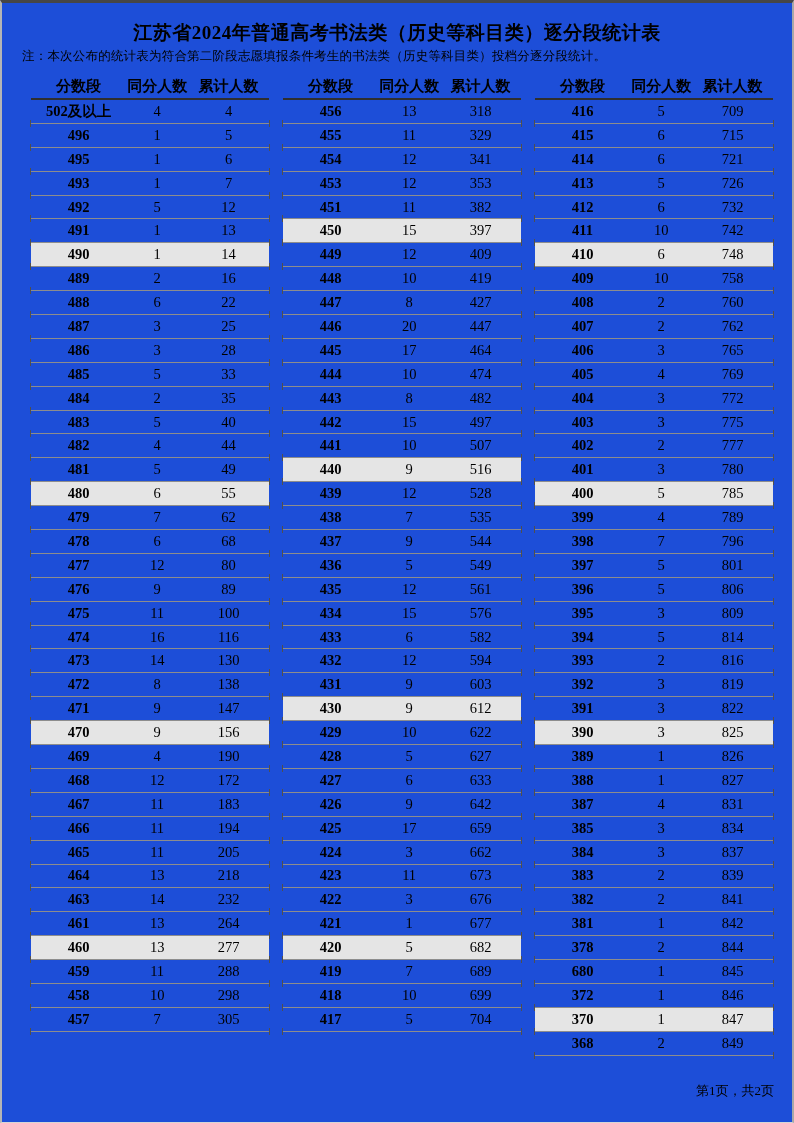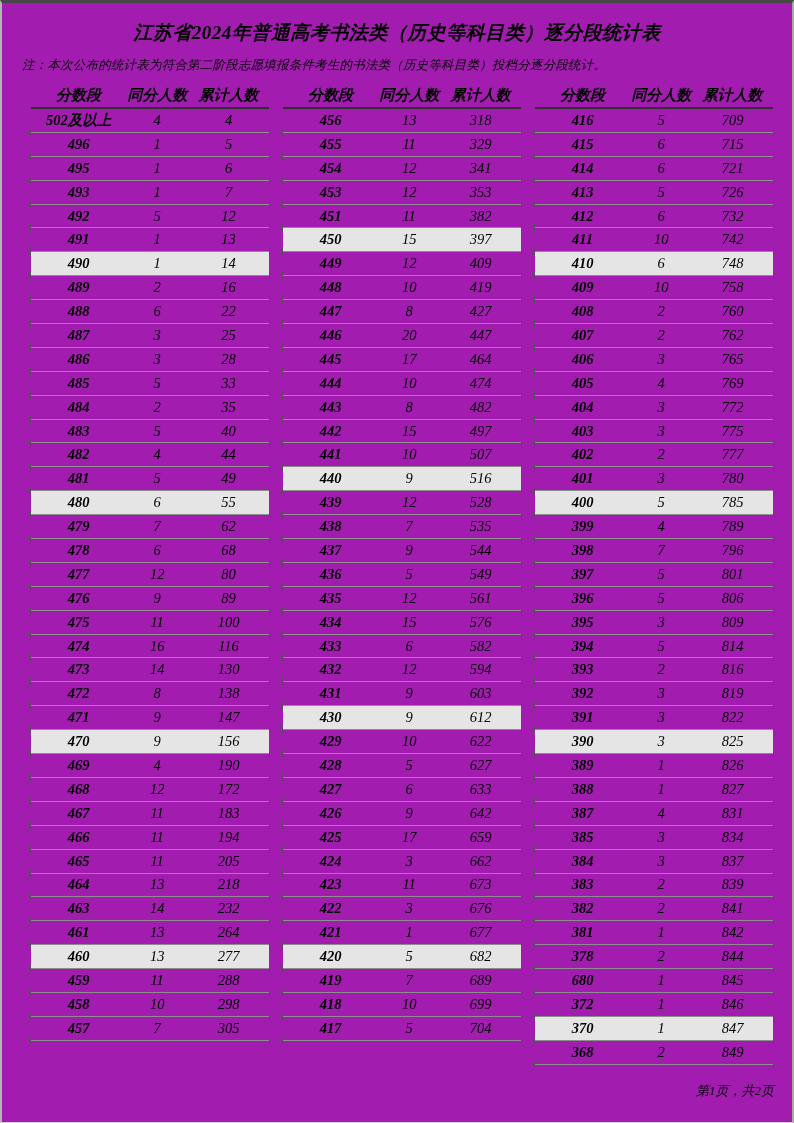--- a/index.html
+++ b/index.html
@@ -7,30 +7,29 @@
     width:794px; height:1123px; background:#ffffff; color:#000;
     font-family:"Liberation Serif","DejaVu Serif",serif;
     position:relative; overflow:hidden;
   }
   .page {
     position:absolute; inset:0; box-sizing:border-box;
     border-top:3px solid #464646;
     border-left:2px solid #b5b5b5;
     border-right:2px solid #a8a8a8;
     border-bottom:1px solid #d6d6d6;
-    background:#a21caf;
-    font-style:italic;
+    background:#1d4ed8;
   }
   .title {
     margin-top:17px; text-align:center;
     font-size:19px; font-weight:bold; letter-spacing:0.5px;
     white-space:nowrap;
   }
   .note {
-    margin:11px 18px 0 20px; font-size:12.5px; letter-spacing:0.2px;
+    margin:2px 18px 0 20px; font-size:12.5px; letter-spacing:0.2px;
   }
   .tables {
     display:flex; gap:14px; margin:9px 19px 0 29px;
   }
   .subtable { flex:1; min-width:0; }
   .thead {
     display:grid; grid-template-columns:40% 26% 34%;
     align-items:center; text-align:center;
     height:24px; font-size:15px; font-weight:bold;
     border-bottom:2px solid #2f2f2f;

